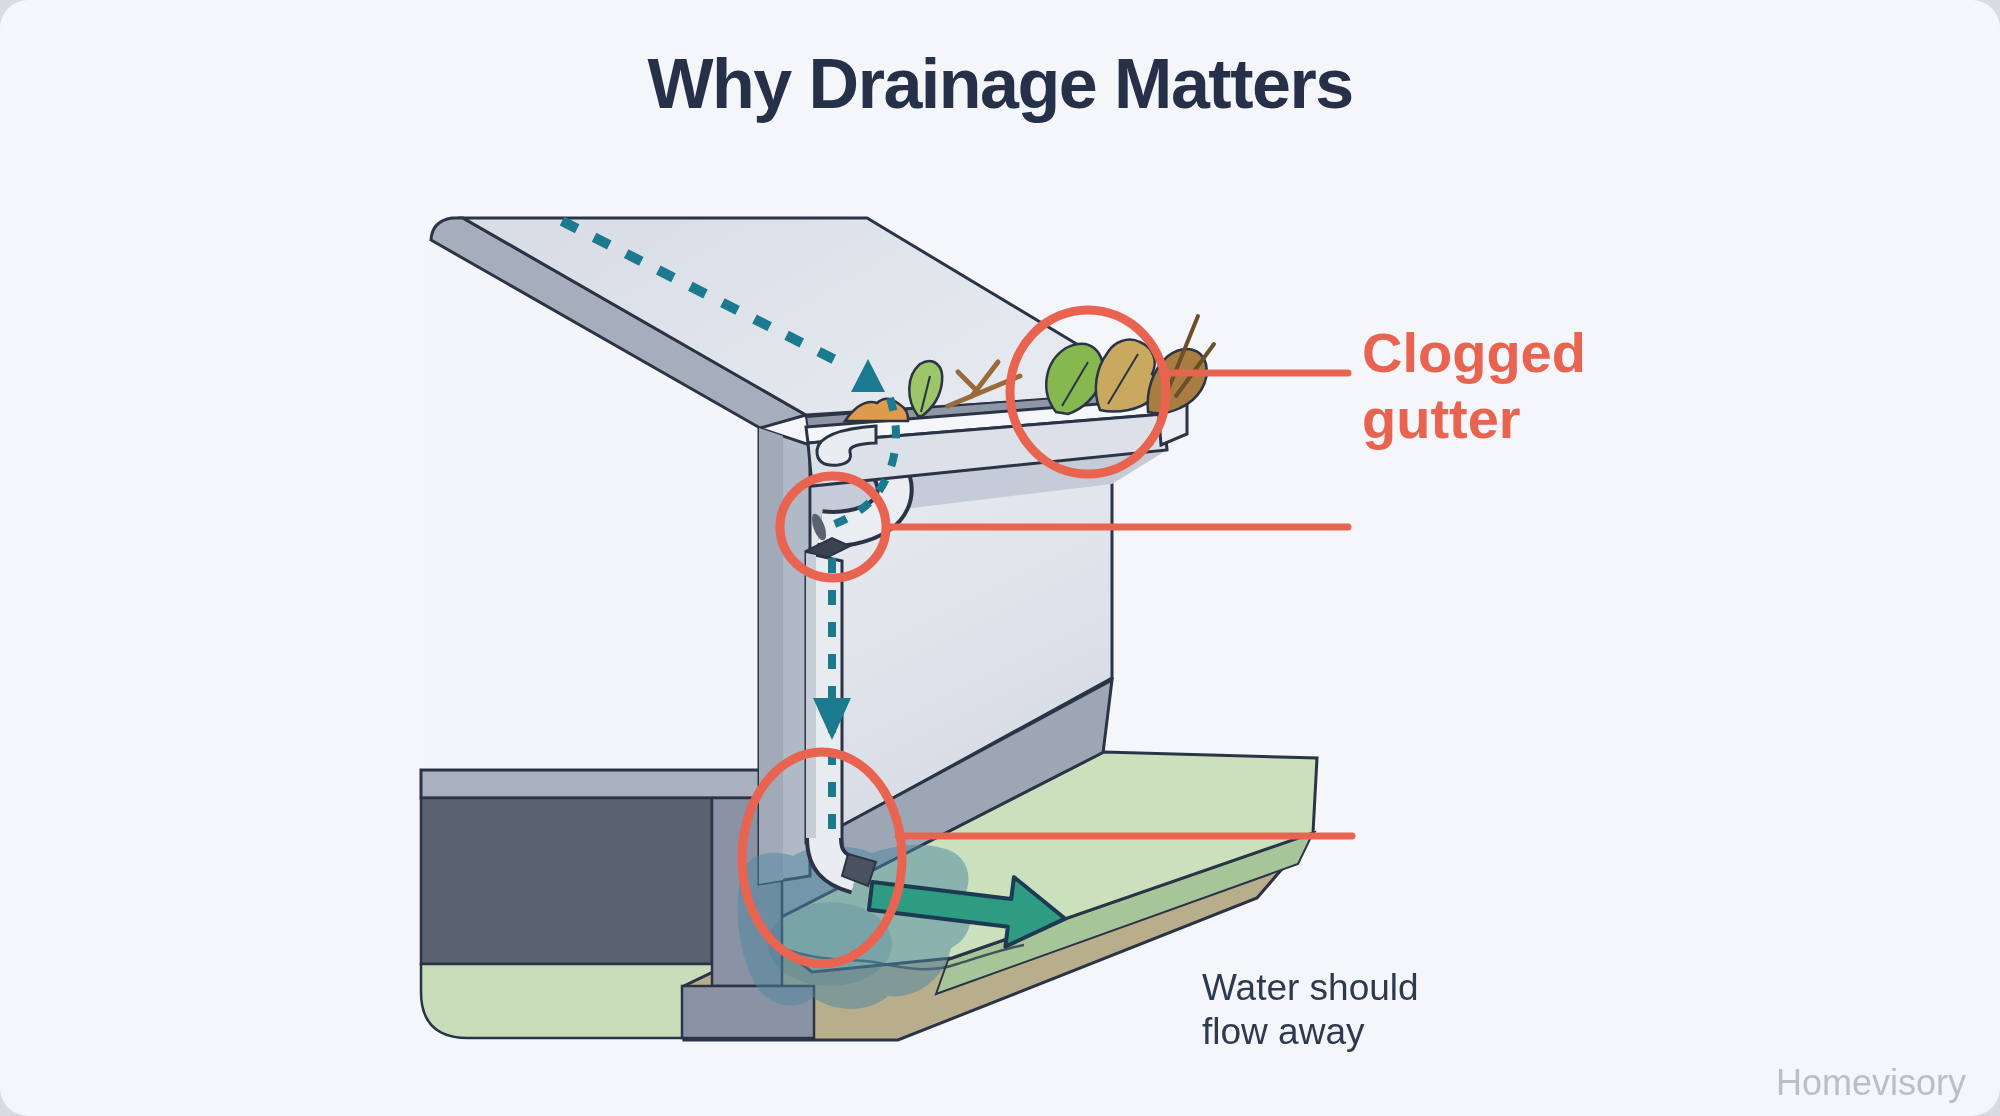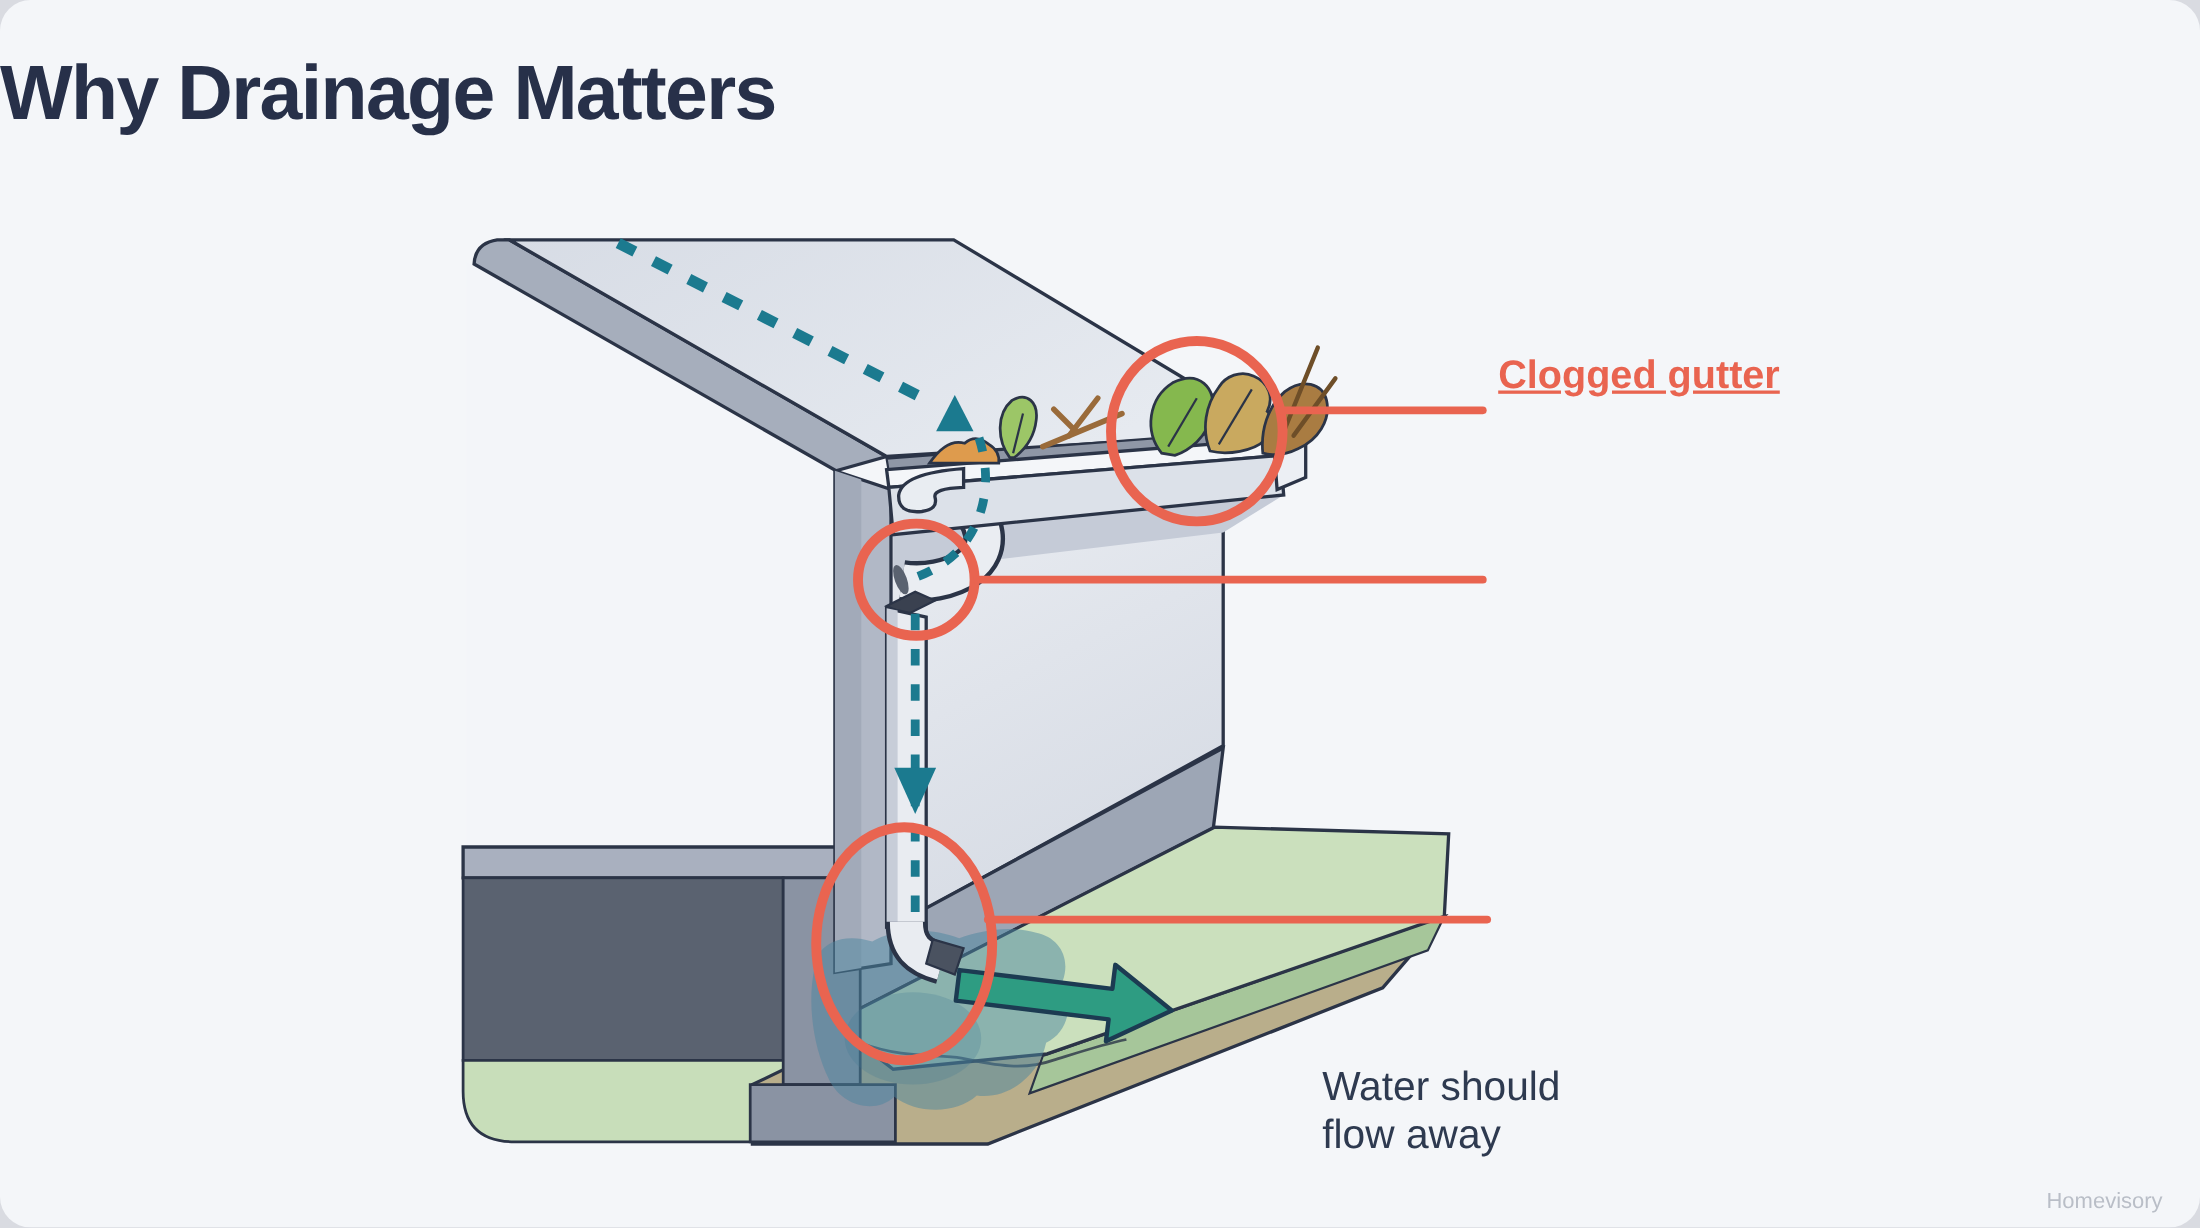--- a/index.html
+++ b/index.html
@@ -10,41 +10,42 @@
     position:relative;overflow:hidden;
   }
   .slide{
     position:absolute;inset:0;
     border-radius:28px;
     background:radial-gradient(130% 150% at 50% 42%, #f4f6f9 55%, #e7e9ee 100%);
     overflow:hidden;
   }
   .title{
     position:absolute;top:44px;left:0;width:100%;
+    text-align:center;
     font-size:70px;font-weight:700;letter-spacing:-1.5px;
     color:#273049;
   }
   .diagram-svg{position:absolute;inset:0;width:2000px;height:1116px;}
   .callout{
     position:absolute;
     color:#e96450;
-    font-size:36px;font-weight:700;line-height:1.17;text-decoration:underline;
+    font-size:56px;font-weight:700;line-height:1.17;
   }
   .callout-clogged{left:1362px;top:320px;width:260px;}
   .callout-loose{left:1362px;top:497px;width:292px;}
   .callout-pooling{left:1366px;top:790px;width:292px;}
   .note{
     position:absolute;left:1163px;top:966px;width:252px;
     font-size:37px;font-weight:400;line-height:1.18;
     color:#2e3a50;
     margin-left:39px;
   }
   .watermark{
     position:absolute;right:34px;bottom:12px;
-    font-size:20px;color:#b9bec7;font-weight:400;
+    font-size:36px;color:#b9bec7;font-weight:400;
   }
 </style>
 </head>
 <body>
 
 <div class="slide">
 
   <svg class="diagram-svg" viewBox="0 0 2000 1116" xmlns="http://www.w3.org/2000/svg">
     <defs>
       <linearGradient id="roofG" x1="0" y1="0" x2="1" y2="0.5">

